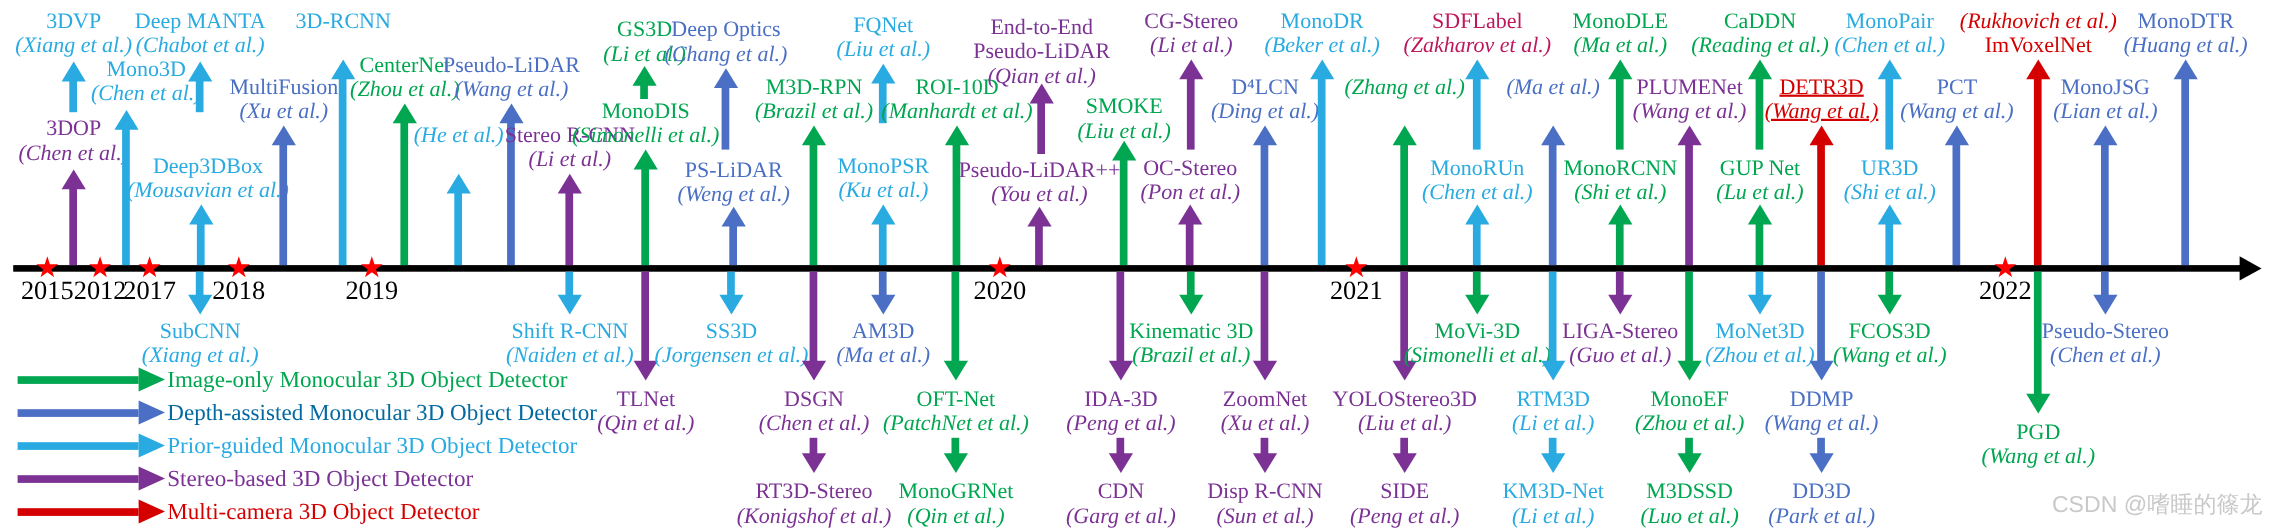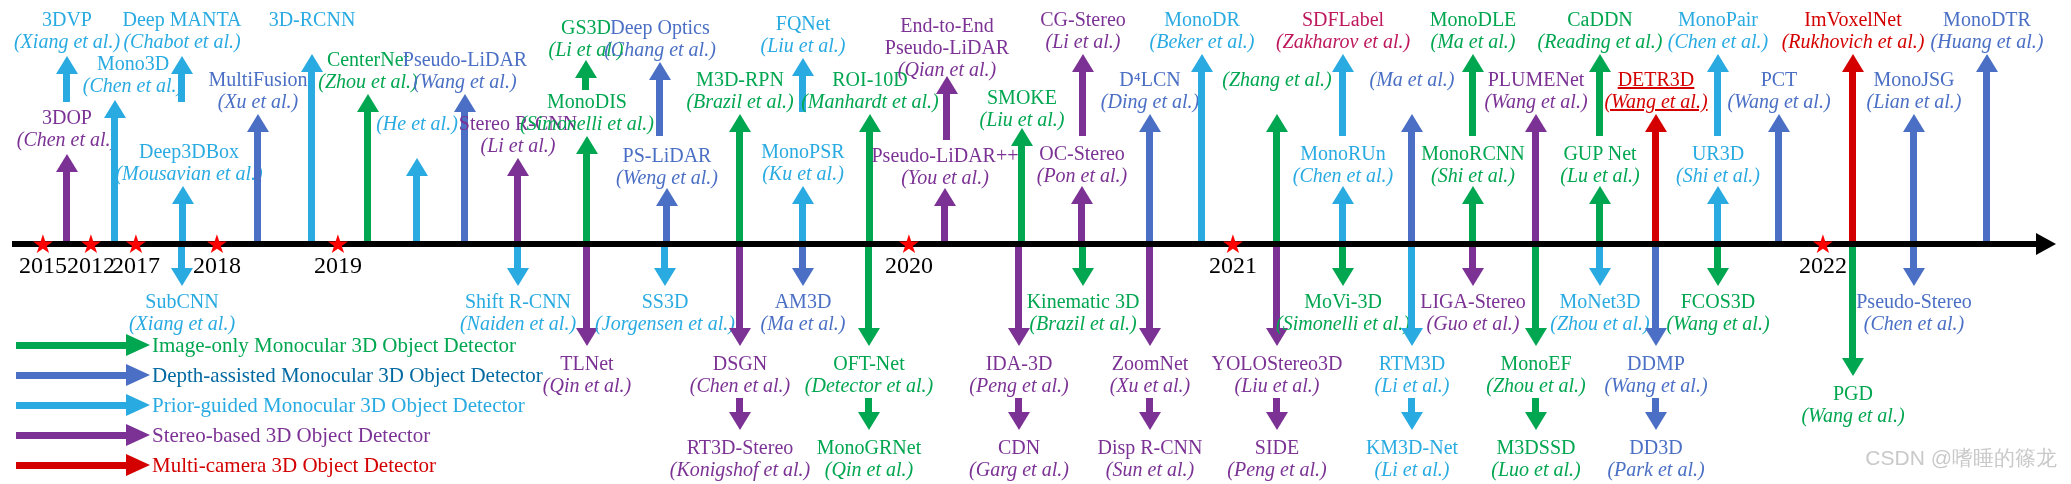--- a/index.html
+++ b/index.html
@@ -356,22 +356,22 @@
       </div>
       <div class="label" style="left: 1659px; top: 68px; width: 240px; color: rgb(74, 111, 196);">
         <div class="ln">PCT</div>
         <div class="ln it">(Wang et al.)</div>
       </div>
       <div class="varrow" style="left: 1768px; top: 114px; height: 127px;">
         <div class="shaft" style="top: 12px; height: 115px; background: rgb(74, 111, 196);"></div>
         <div class="head" style="top: 0px; border-bottom: 18px solid rgb(74, 111, 196);"></div>
       </div>
       <div class="label" style="left: 1733px; top: 8px; width: 240px; color: rgb(212, 0, 0);">
+        <div class="ln it">(Rukhovich et al.)</div>
         <div class="ln">ImVoxelNet</div>
-        <div class="ln it">(Rukhovich et al.)</div>
       </div>
       <div class="varrow" style="left: 1842px; top: 54px; height: 187px;">
         <div class="shaft" style="top: 12px; height: 175px; background: rgb(212, 0, 0);"></div>
         <div class="head" style="top: 0px; border-bottom: 18px solid rgb(212, 0, 0);"></div>
       </div>
       <div class="label" style="left: 1794px; top: 68px; width: 240px; color: rgb(74, 111, 196);">
         <div class="ln">MonoJSG</div>
         <div class="ln it">(Lian et al.)</div>
       </div>
       <div class="varrow" style="left: 1903px; top: 114px; height: 127px;">
@@ -437,21 +437,21 @@
       <div class="label" style="left: 683px; top: 290px; width: 240px; color: rgb(74, 111, 196);">
         <div class="ln">AM3D</div>
         <div class="ln it">(Ma et al.)</div>
       </div>
       <div class="varrow" style="left: 792px; top: 247px; height: 39px;">
         <div class="shaft" style="top: 0px; height: 27px; background: rgb(74, 111, 196);"></div>
         <div class="head" style="bottom: 0px; border-top: 18px solid rgb(74, 111, 196);"></div>
       </div>
       <div class="label" style="left: 749px; top: 352px; width: 240px; color: rgb(0, 166, 80);">
         <div class="ln">OFT-Net</div>
-        <div class="ln it">(Detector et al.)</div>
+        <div class="ln it">(PatchNet et al.)</div>
       </div>
       <div class="varrow" style="left: 858px; top: 247px; height: 99px;">
         <div class="shaft" style="top: 0px; height: 87px; background: rgb(0, 166, 80);"></div>
         <div class="head" style="bottom: 0px; border-top: 18px solid rgb(0, 166, 80);"></div>
       </div>
       <div class="label" style="left: 749px; top: 436px; width: 240px; color: rgb(0, 166, 80); text-align: center;">
         <div class="ln">MonoGRNet</div>
         <div class="ln it">(Qin et al.)</div>
       </div>
       <div class="varrow" style="left: 858px; top: 398px; height: 32px;">

